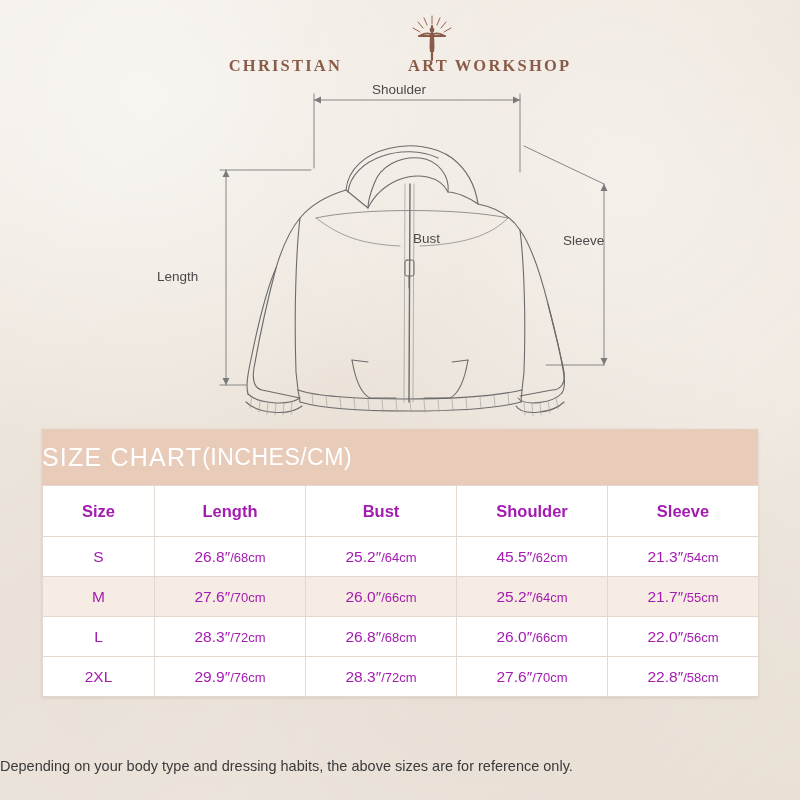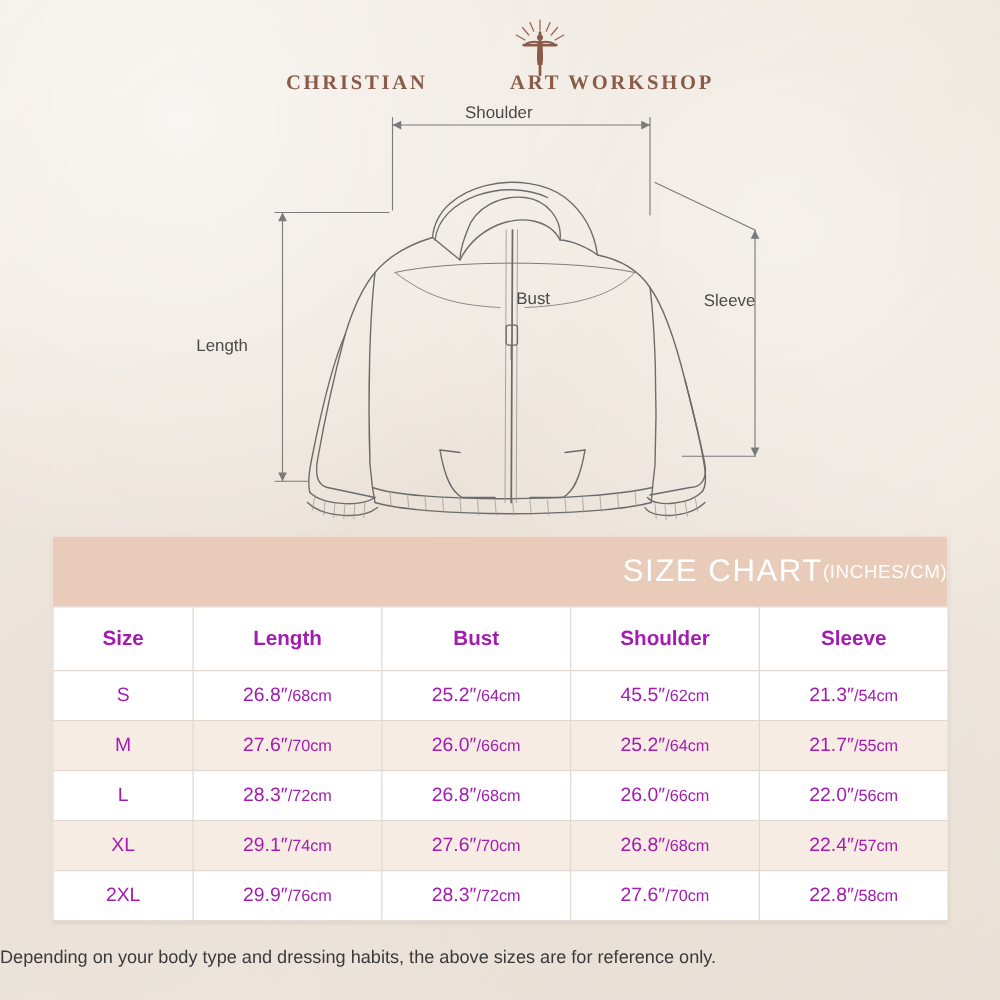--- a/index.html
+++ b/index.html
@@ -85,31 +85,31 @@
     width: 716px;
     background: #ffffff;
     box-shadow: 0 1px 3px rgba(120,100,85,0.18);
     overflow: hidden;
   }
   .card-title {
     height: 56px;
     background: #e8cbb8;
     display: flex;
     align-items: center;
-    justify-content: flex-end;
+    justify-content: flex-start;
     color: #ffffff;
   }
   .card-title .t-main {
     font-family: "Liberation Sans", sans-serif;
     font-size: 25px;
     letter-spacing: 1.2px;
   }
   .card-title .t-sub {
     font-family: "Liberation Sans", sans-serif;
-    font-size: 15px;
+    font-size: 23px;
     letter-spacing: 0.5px;
   }
   table.size-table {
     border-collapse: collapse;
     width: 716px;
     table-layout: fixed;
   }
   table.size-table th,
   table.size-table td {
     border: 1px solid #e2d8cf;
@@ -314,27 +314,20 @@
           <td><span>25.2</span><span>″</span><span class="unit">/64cm</span></td>
           <td><span>21.7</span><span>″</span><span class="unit">/55cm</span></td>
         </tr>
         <tr class="plain">
           <td class="sz">L</td>
           <td><span>28.3</span><span>″</span><span class="unit">/72cm</span></td>
           <td><span>26.8</span><span>″</span><span class="unit">/68cm</span></td>
           <td><span>26.0</span><span>″</span><span class="unit">/66cm</span></td>
           <td><span>22.0</span><span>″</span><span class="unit">/56cm</span></td>
         </tr>
-        <tr class="alt">
-          <td class="sz">XL</td>
-          <td><span>29.1</span><span>″</span><span class="unit">/74cm</span></td>
-          <td><span>27.6</span><span>″</span><span class="unit">/70cm</span></td>
-          <td><span>26.8</span><span>″</span><span class="unit">/68cm</span></td>
-          <td><span>22.4</span><span>″</span><span class="unit">/57cm</span></td>
-        </tr>
         <tr class="plain">
           <td class="sz">2XL</td>
           <td><span>29.9</span><span>″</span><span class="unit">/76cm</span></td>
           <td><span>28.3</span><span>″</span><span class="unit">/72cm</span></td>
           <td><span>27.6</span><span>″</span><span class="unit">/70cm</span></td>
           <td><span>22.8</span><span>″</span><span class="unit">/58cm</span></td>
         </tr>
       </tbody>
     </table>
   </div>

